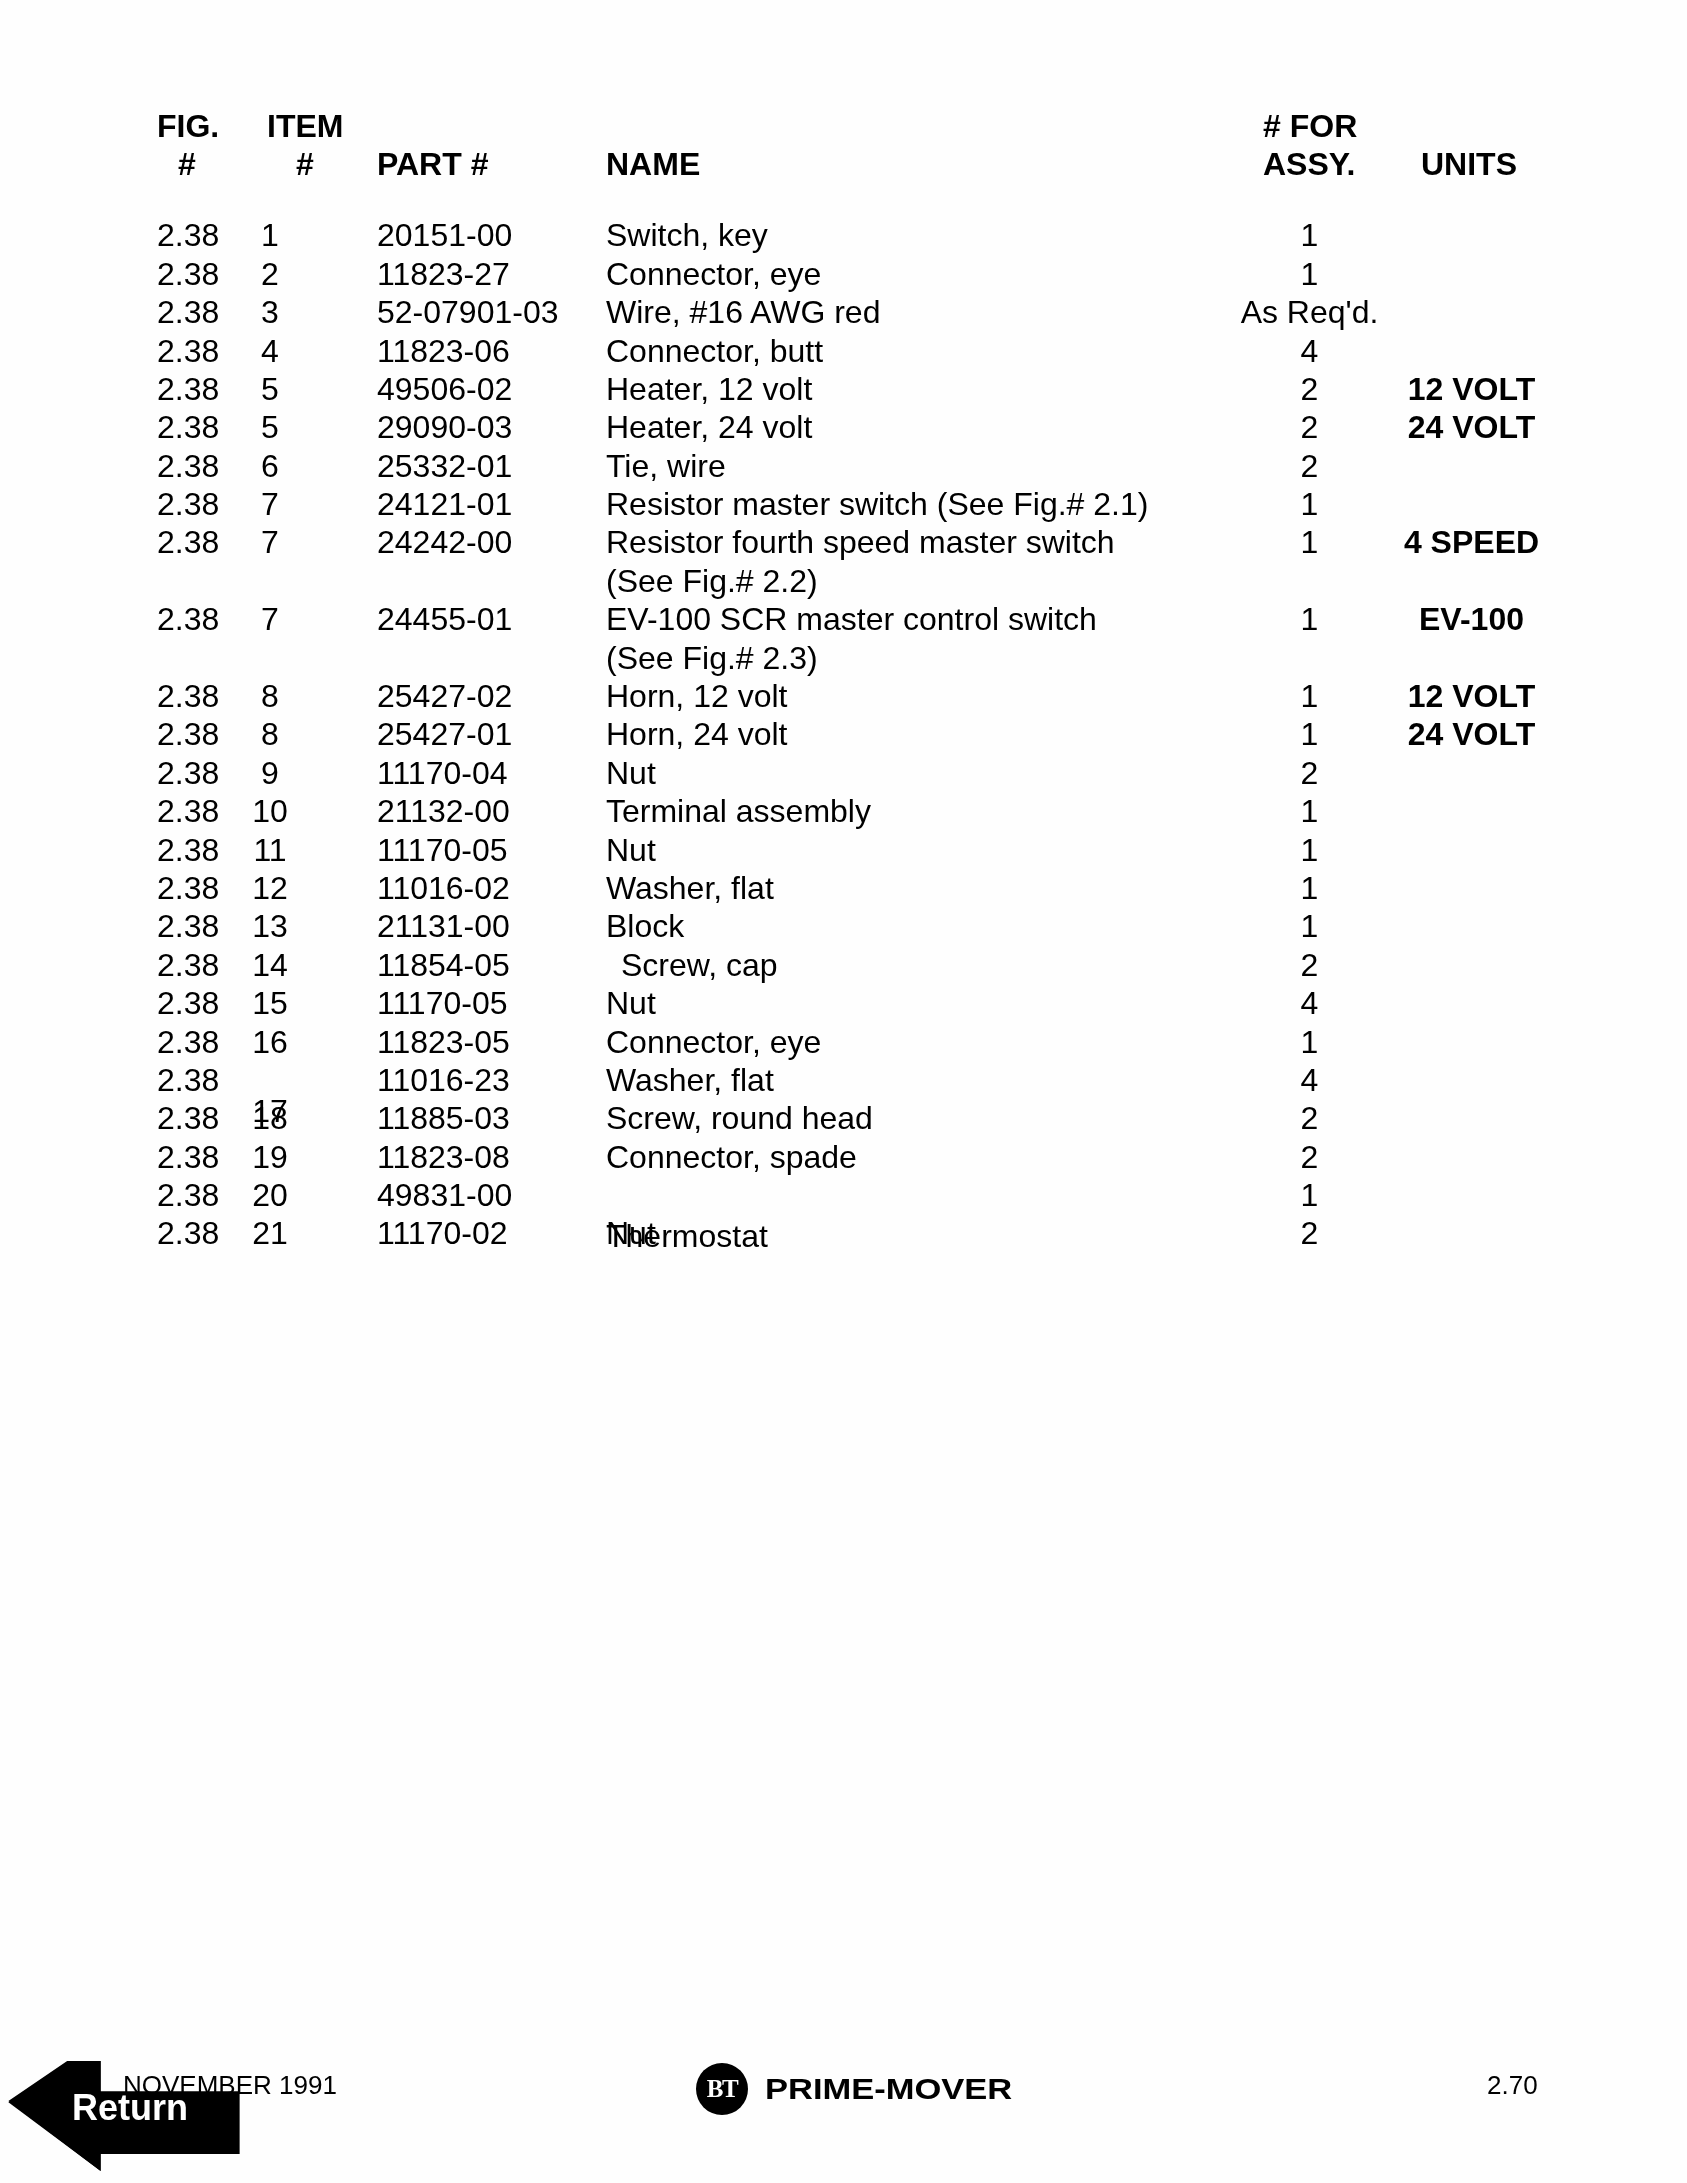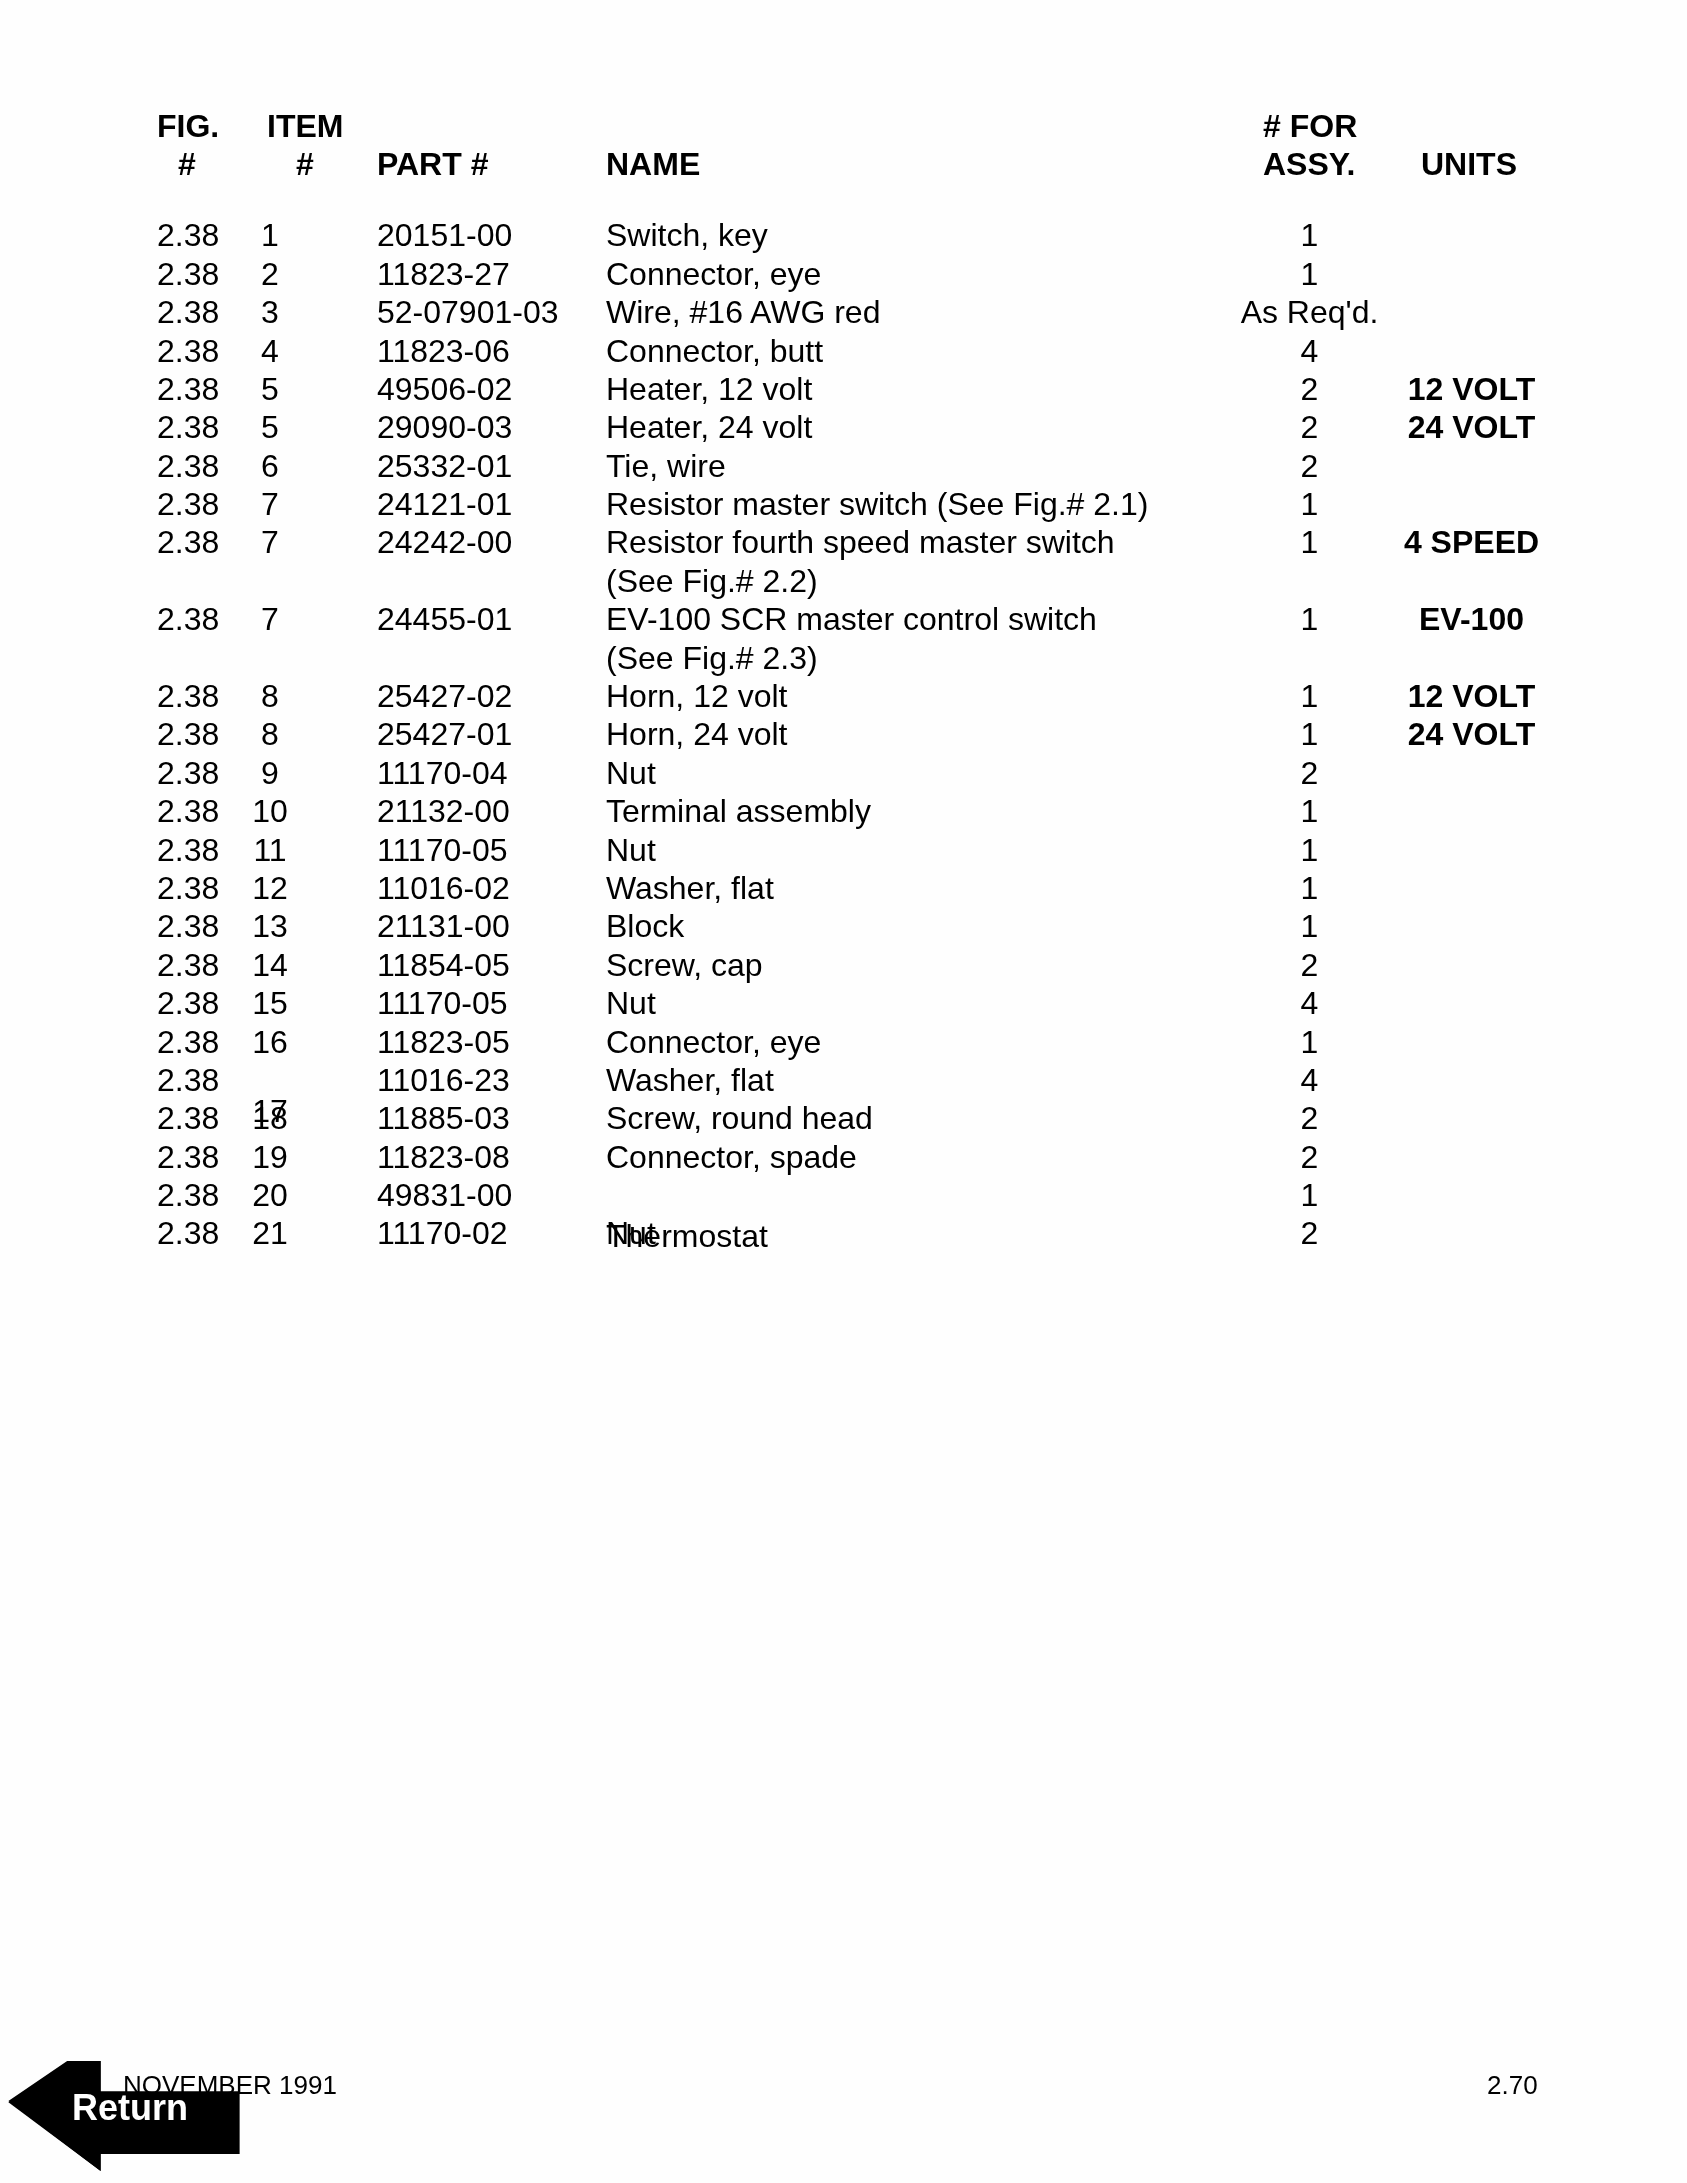--- a/index.html
+++ b/index.html
@@ -177,21 +177,21 @@
         <div class="cell c-item" style="top: 907px;">13</div>
         <div class="cell c-part" style="top: 907px;">21131-00</div>
         <div class="cell c-name" style="top: 907px;">Block</div>
         <div class="cell c-qty" style="top: 907px;">1</div>
         <div class="cell c-units" style="top: 907px;"></div>
       </div>
       <div>
         <div class="cell c-fig" style="top: 946px;">2.38</div>
         <div class="cell c-item" style="top: 946px;">14</div>
         <div class="cell c-part" style="top: 946px;">11854-05</div>
-        <div class="cell c-name" style="top: 946px;">Screw, cap</div>
+        <div class="cell c-name" style="top: 946px; margin-left: 15px;">Screw, cap</div>
         <div class="cell c-qty" style="top: 946px;">2</div>
         <div class="cell c-units" style="top: 946px;"></div>
       </div>
       <div>
         <div class="cell c-fig" style="top: 984px;">2.38</div>
         <div class="cell c-item" style="top: 984px;">15</div>
         <div class="cell c-part" style="top: 984px;">11170-05</div>
         <div class="cell c-name" style="top: 984px;">Nut</div>
         <div class="cell c-qty" style="top: 984px;">4</div>
         <div class="cell c-units" style="top: 984px;"></div>
@@ -248,16 +248,20 @@
 
   <div class="return-btn">
     <svg width="234" height="117" viewBox="0 0 340 170">
       <polygon points="2,58 136,-33 136,44 338,44 338,135 136,135 136,160 2,58" fill="#000"></polygon>
       <polygon points="2,60 136,-27 136,160" fill="#000"></polygon>
     </svg>
     <span class="return-label">Return</span>
   </div>
   <div class="footer-date">NOVEMBER 1991</div>
 
+  <div class="logo">
+    <div class="logo-badge">BT</div>
+    <div class="logo-text">PRIME-MOVER</div>
+  </div>
 
   <div class="footer-page">2.70</div>
 </div>
 
 
 </body></html>

